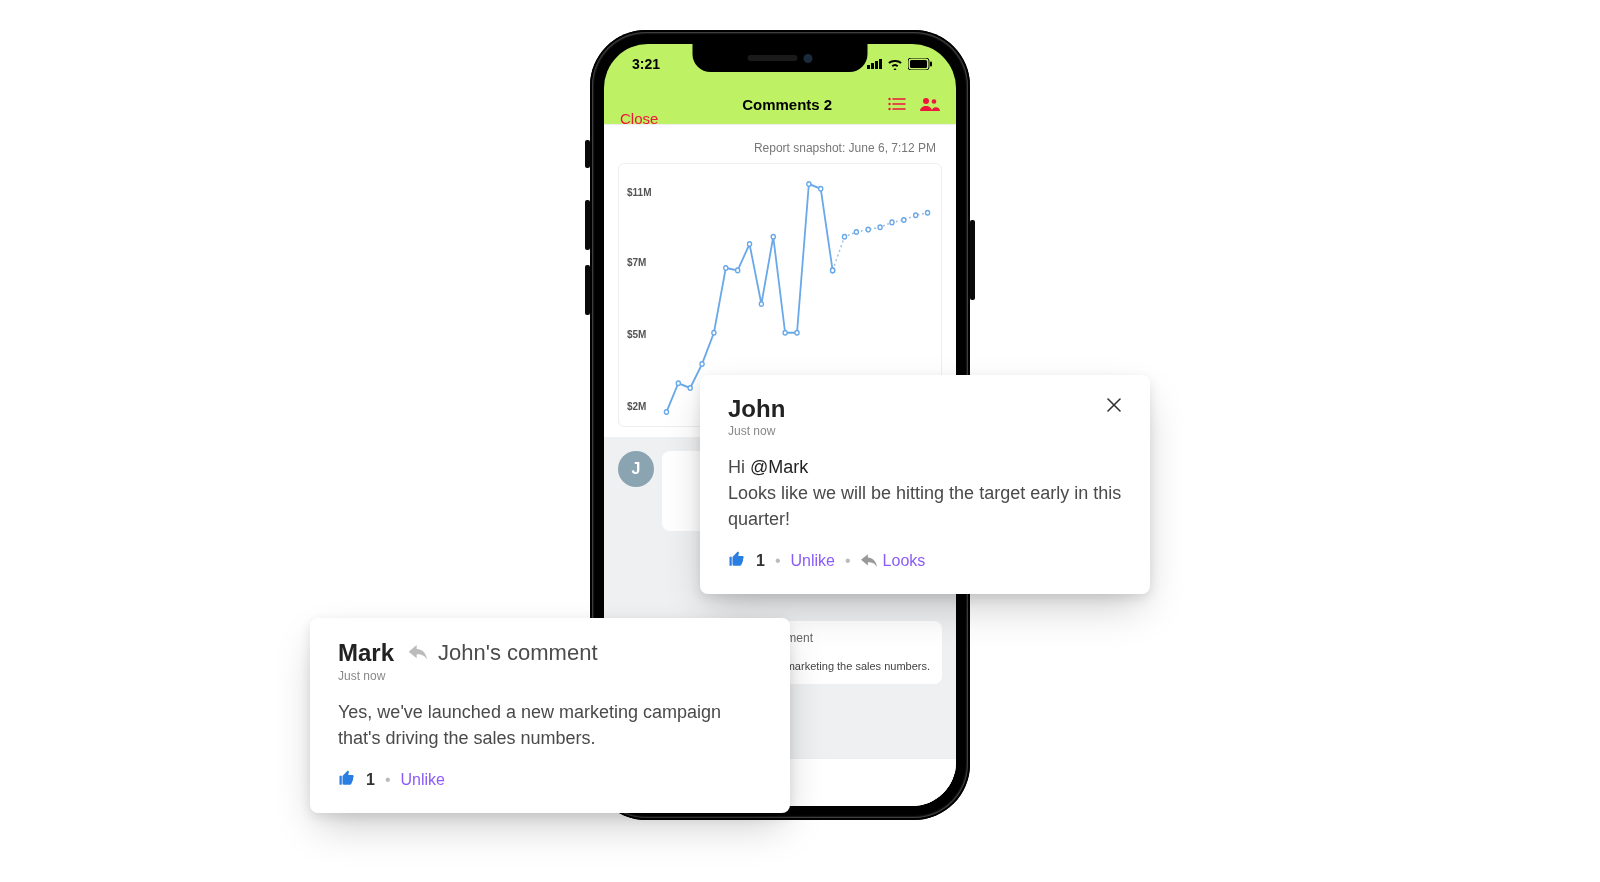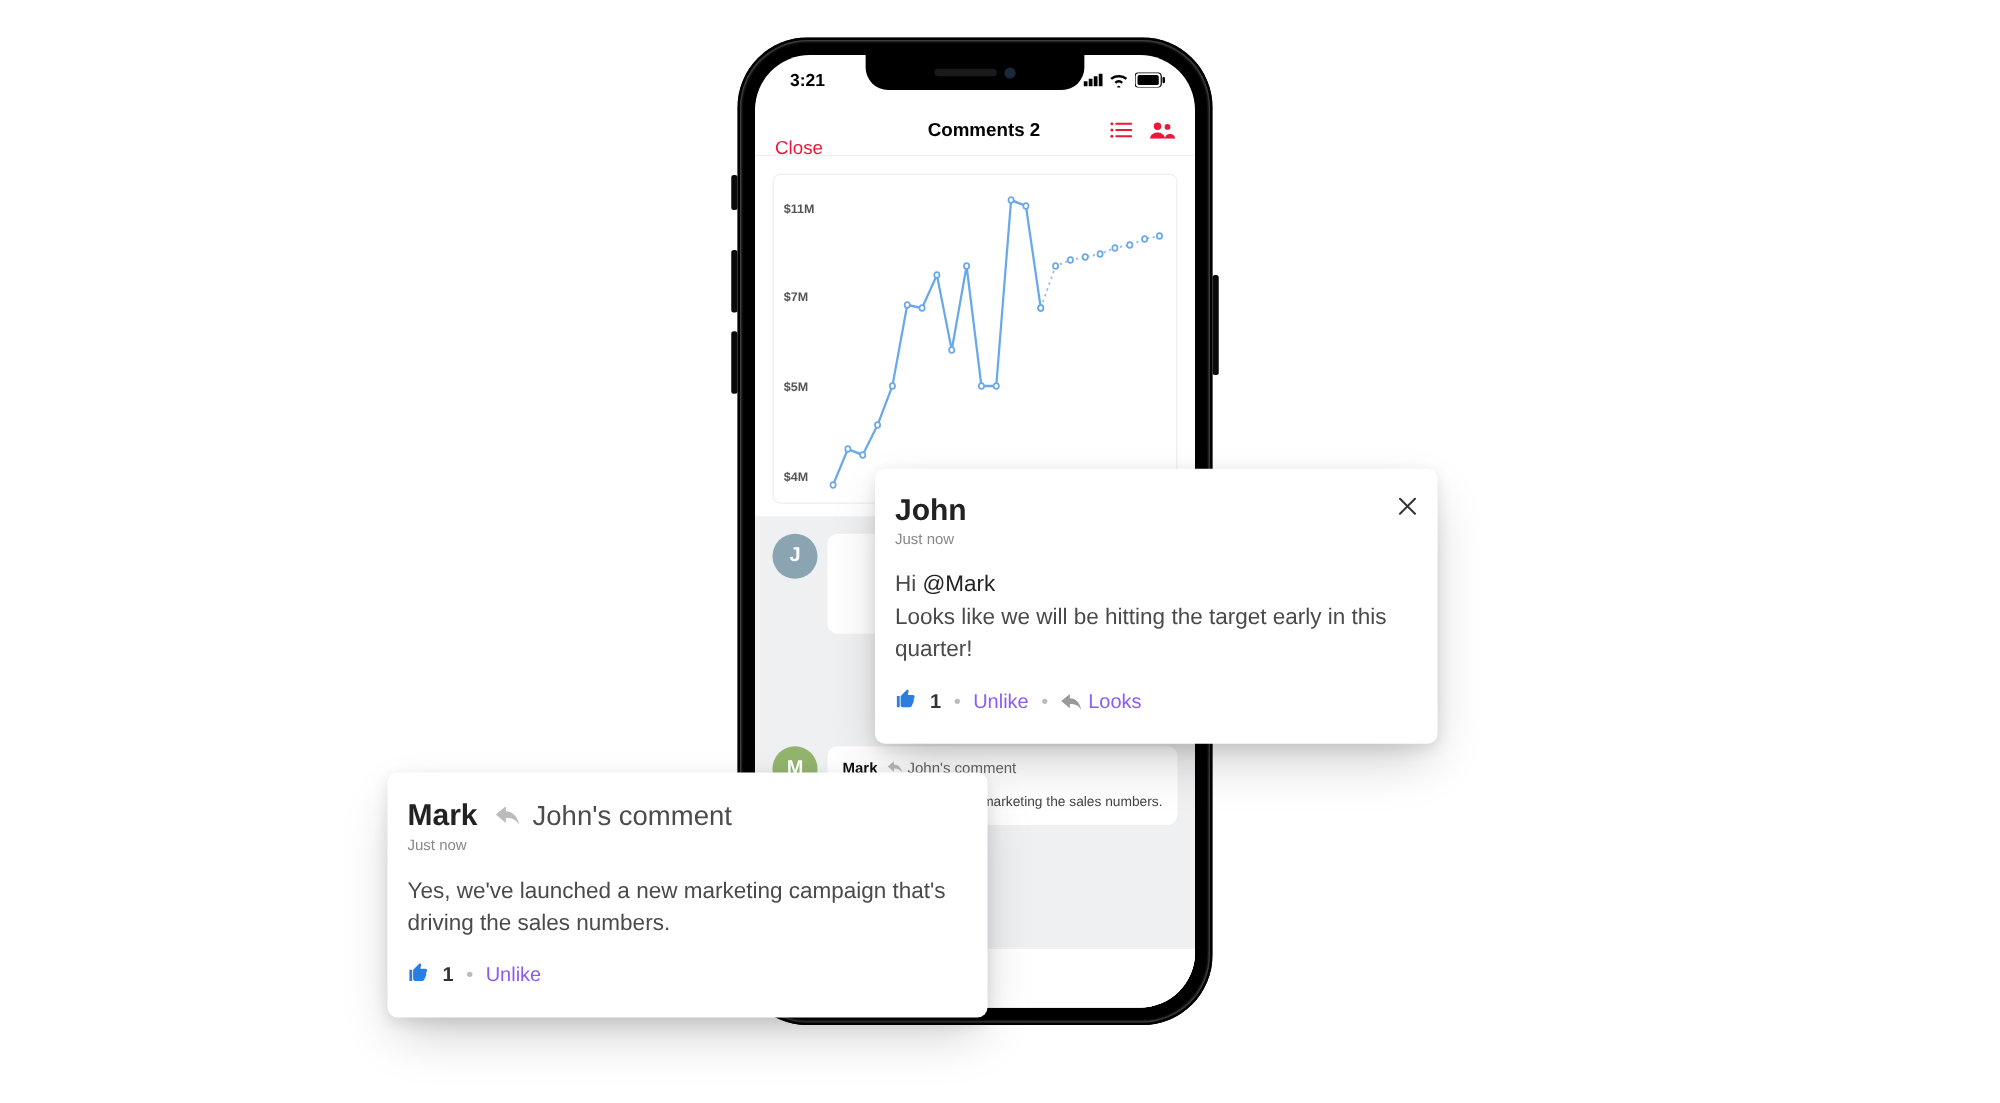--- a/index.html
+++ b/index.html
@@ -41,21 +41,21 @@
     border-radius: 2px;
   }
   .side-btn.sw1 { left: -5px; top: 110px; width: 5px; height: 28px; }
   .side-btn.sw2 { left: -5px; top: 170px; width: 5px; height: 50px; }
   .side-btn.sw3 { left: -5px; top: 235px; width: 5px; height: 50px; }
   .side-btn.sw4 { right: -5px; top: 190px; width: 5px; height: 80px; }
 
   .screen {
     width: 100%;
     height: 100%;
-    background: #ffffff;
+    background: #bef264;
     border-radius: 44px;
     overflow: hidden;
     position: relative;
   }
 
   
   .notch {
     position: absolute;
     top: 0;
     left: 50%;
@@ -171,21 +171,21 @@
     display:flex;align-items:center;justify-content:center; color:#ee163b; font-size:20px; line-height:1;
   }
   .add-comment-bar .ph { color:#999; font-size:14px; font-weight:600;}
 
   
   .card {
     position:absolute;
     background:#fff;
     border-radius: 8px;
     box-shadow: 0 18px 40px -8px rgba(0,0,0,.22), 0 4px 12px rgba(0,0,0,.10);
-    padding: 22px 16px;
+    padding: 22px 28px;
     box-sizing:border-box;
   }
   .card .top { display:flex; justify-content:space-between; align-items:flex-start;}
   .card .who { display:flex; flex-direction:column; }
   .card .who-row{ display:flex; align-items:center; gap:14px;}
   .card .who .name { font-size:24px; font-weight:700; color:#222; line-height:1;}
   .card .who .time { font-size:12px; color:#888; margin-top:3px;}
   .card .replyto { color:#4c4c4c; font-size:22px; font-weight:400; display:flex; align-items:center; gap:10px;}
   .card .replyto .arrow{ color:#bbb; }
   .card .body { font-size:18px; color:#4a4a4a; line-height:1.45; margin-top:16px; }
@@ -261,25 +261,26 @@
                 <circle cx="14" cy="4.5" r="2.3"></circle>
                 <path d="M0 14c0-3 3-5 6-5s6 2 6 5z"></path>
                 <path d="M11.8 14c.3-2.2 1.6-3.8 4.2-3.8 2.1 0 4 1.3 4 3.8z"></path>
               </g>
             </svg>
         </span>
       </span>
     </div>
 
     <div class="content">
+      <div class="snapshot">Report snapshot: June 6, 7:12 PM</div>
 
       <div class="chart-card">
         <div class="chart-area">
 
-          <span class="y-tick" style="top:95%">$4M</span>
+          <span class="y-tick" style="top:95%">$2M</span>
           <span class="y-tick" style="top:65%">$5M</span>
           <span class="y-tick" style="top:35%">$7M</span>
           <span class="y-tick" style="top:6%">$11M</span>
 
           <svg id="chart-svg" viewBox="0 0 300 240" width="100%" height="100%" preserveAspectRatio="none" style="position:absolute;left:34px;right:0;top:0;width:calc(100% - 34px);height:100%;">
             <polyline id="series-actual" fill="none" stroke="#6aa9e9" stroke-width="2" points="6,234 19.090909090909093,205.2 32.18181818181819,210 45.27272727272727,186 58.36363636363637,154.8 71.45454545454545,90 84.54545454545455,92.39999999999998 97.63636363636364,66 110.72727272727273,126 123.81818181818183,58.79999999999998 136.9090909090909,154.8 150,154.8 163.0909090909091,6 176.1818181818182,10.799999999999983 189.27272727272728,92.39999999999998"></polyline>
             <polyline id="series-proj" fill="none" stroke="#9bbfe4" stroke-width="1.6" stroke-dasharray="2 3" points="189.27272727272728,92.39999999999998 202.36363636363637,58.79999999999998 215.45454545454547,54 228.54545454545456,51.60000000000002 241.63636363636365,49.20000000000002 254.72727272727275,44.400000000000006 267.8181818181818,42 280.90909090909093,37.20000000000002 294,34.79999999999998"></polyline>
             <g id="markers" fill="#fff" stroke="#6aa9e9" stroke-width="1.5">
                 <circle cx="6" cy="234" r="2.3"></circle>
                 <circle cx="19.090909090909093" cy="205.2" r="2.3"></circle>

